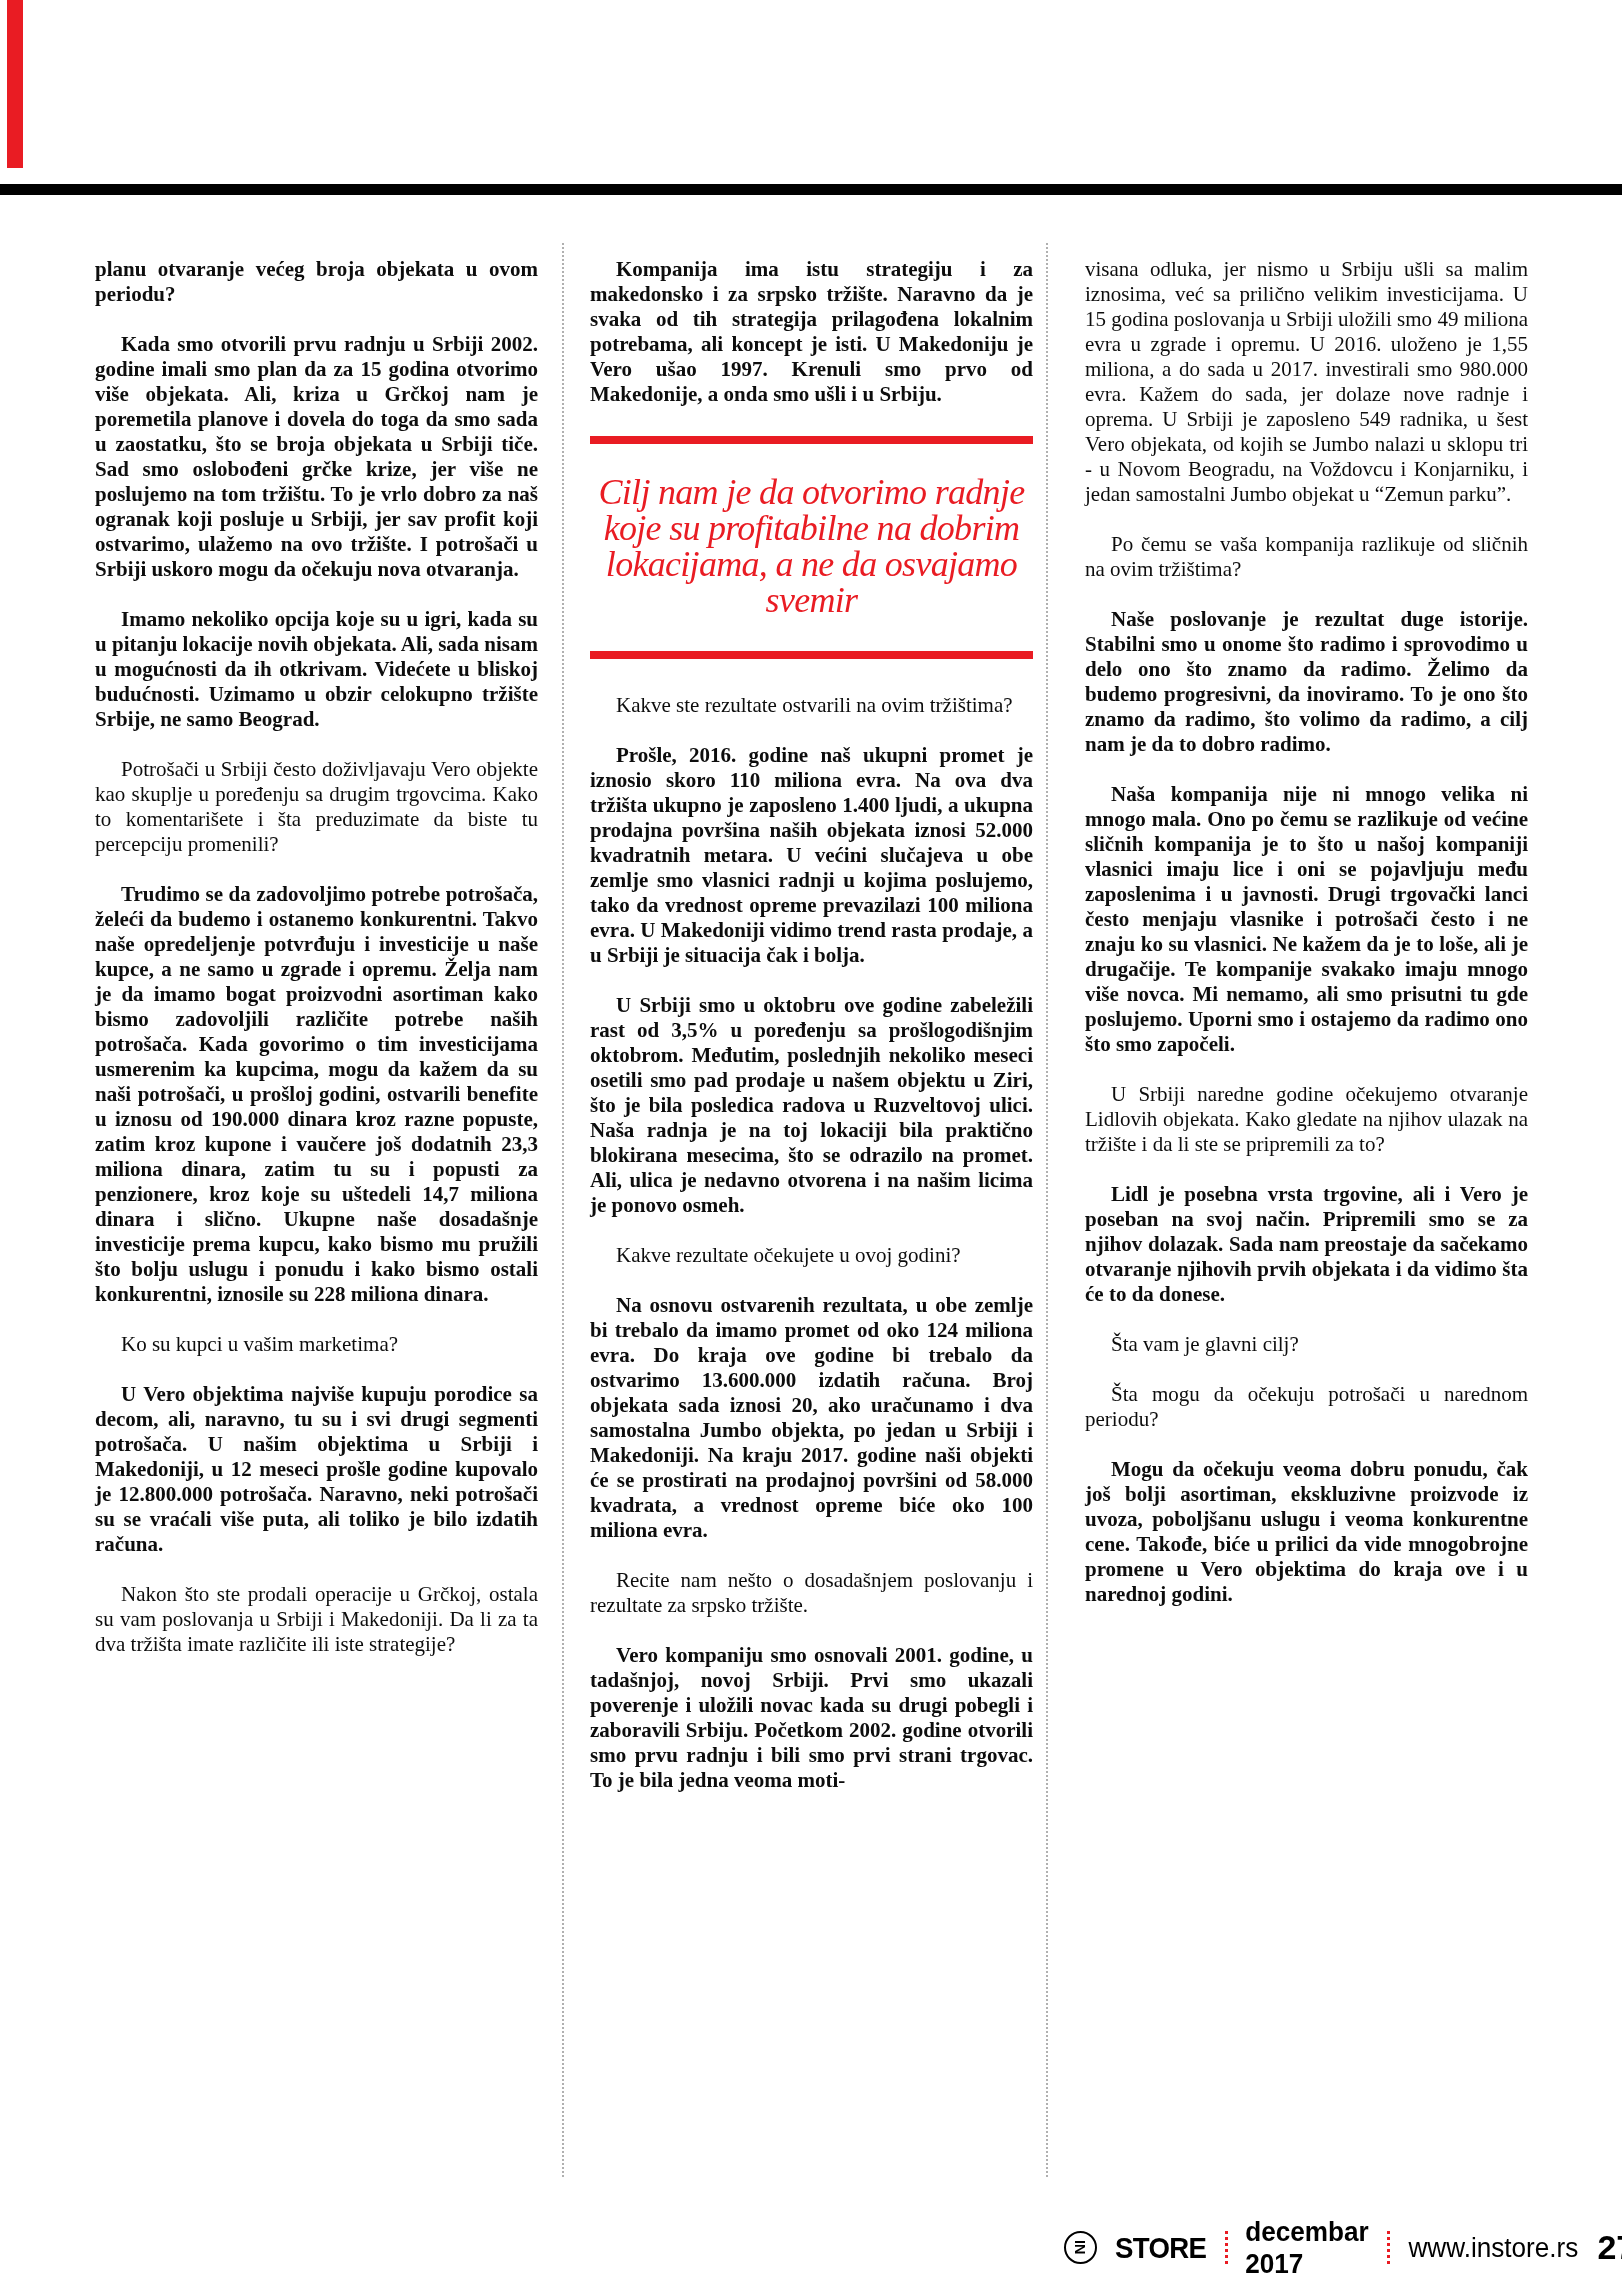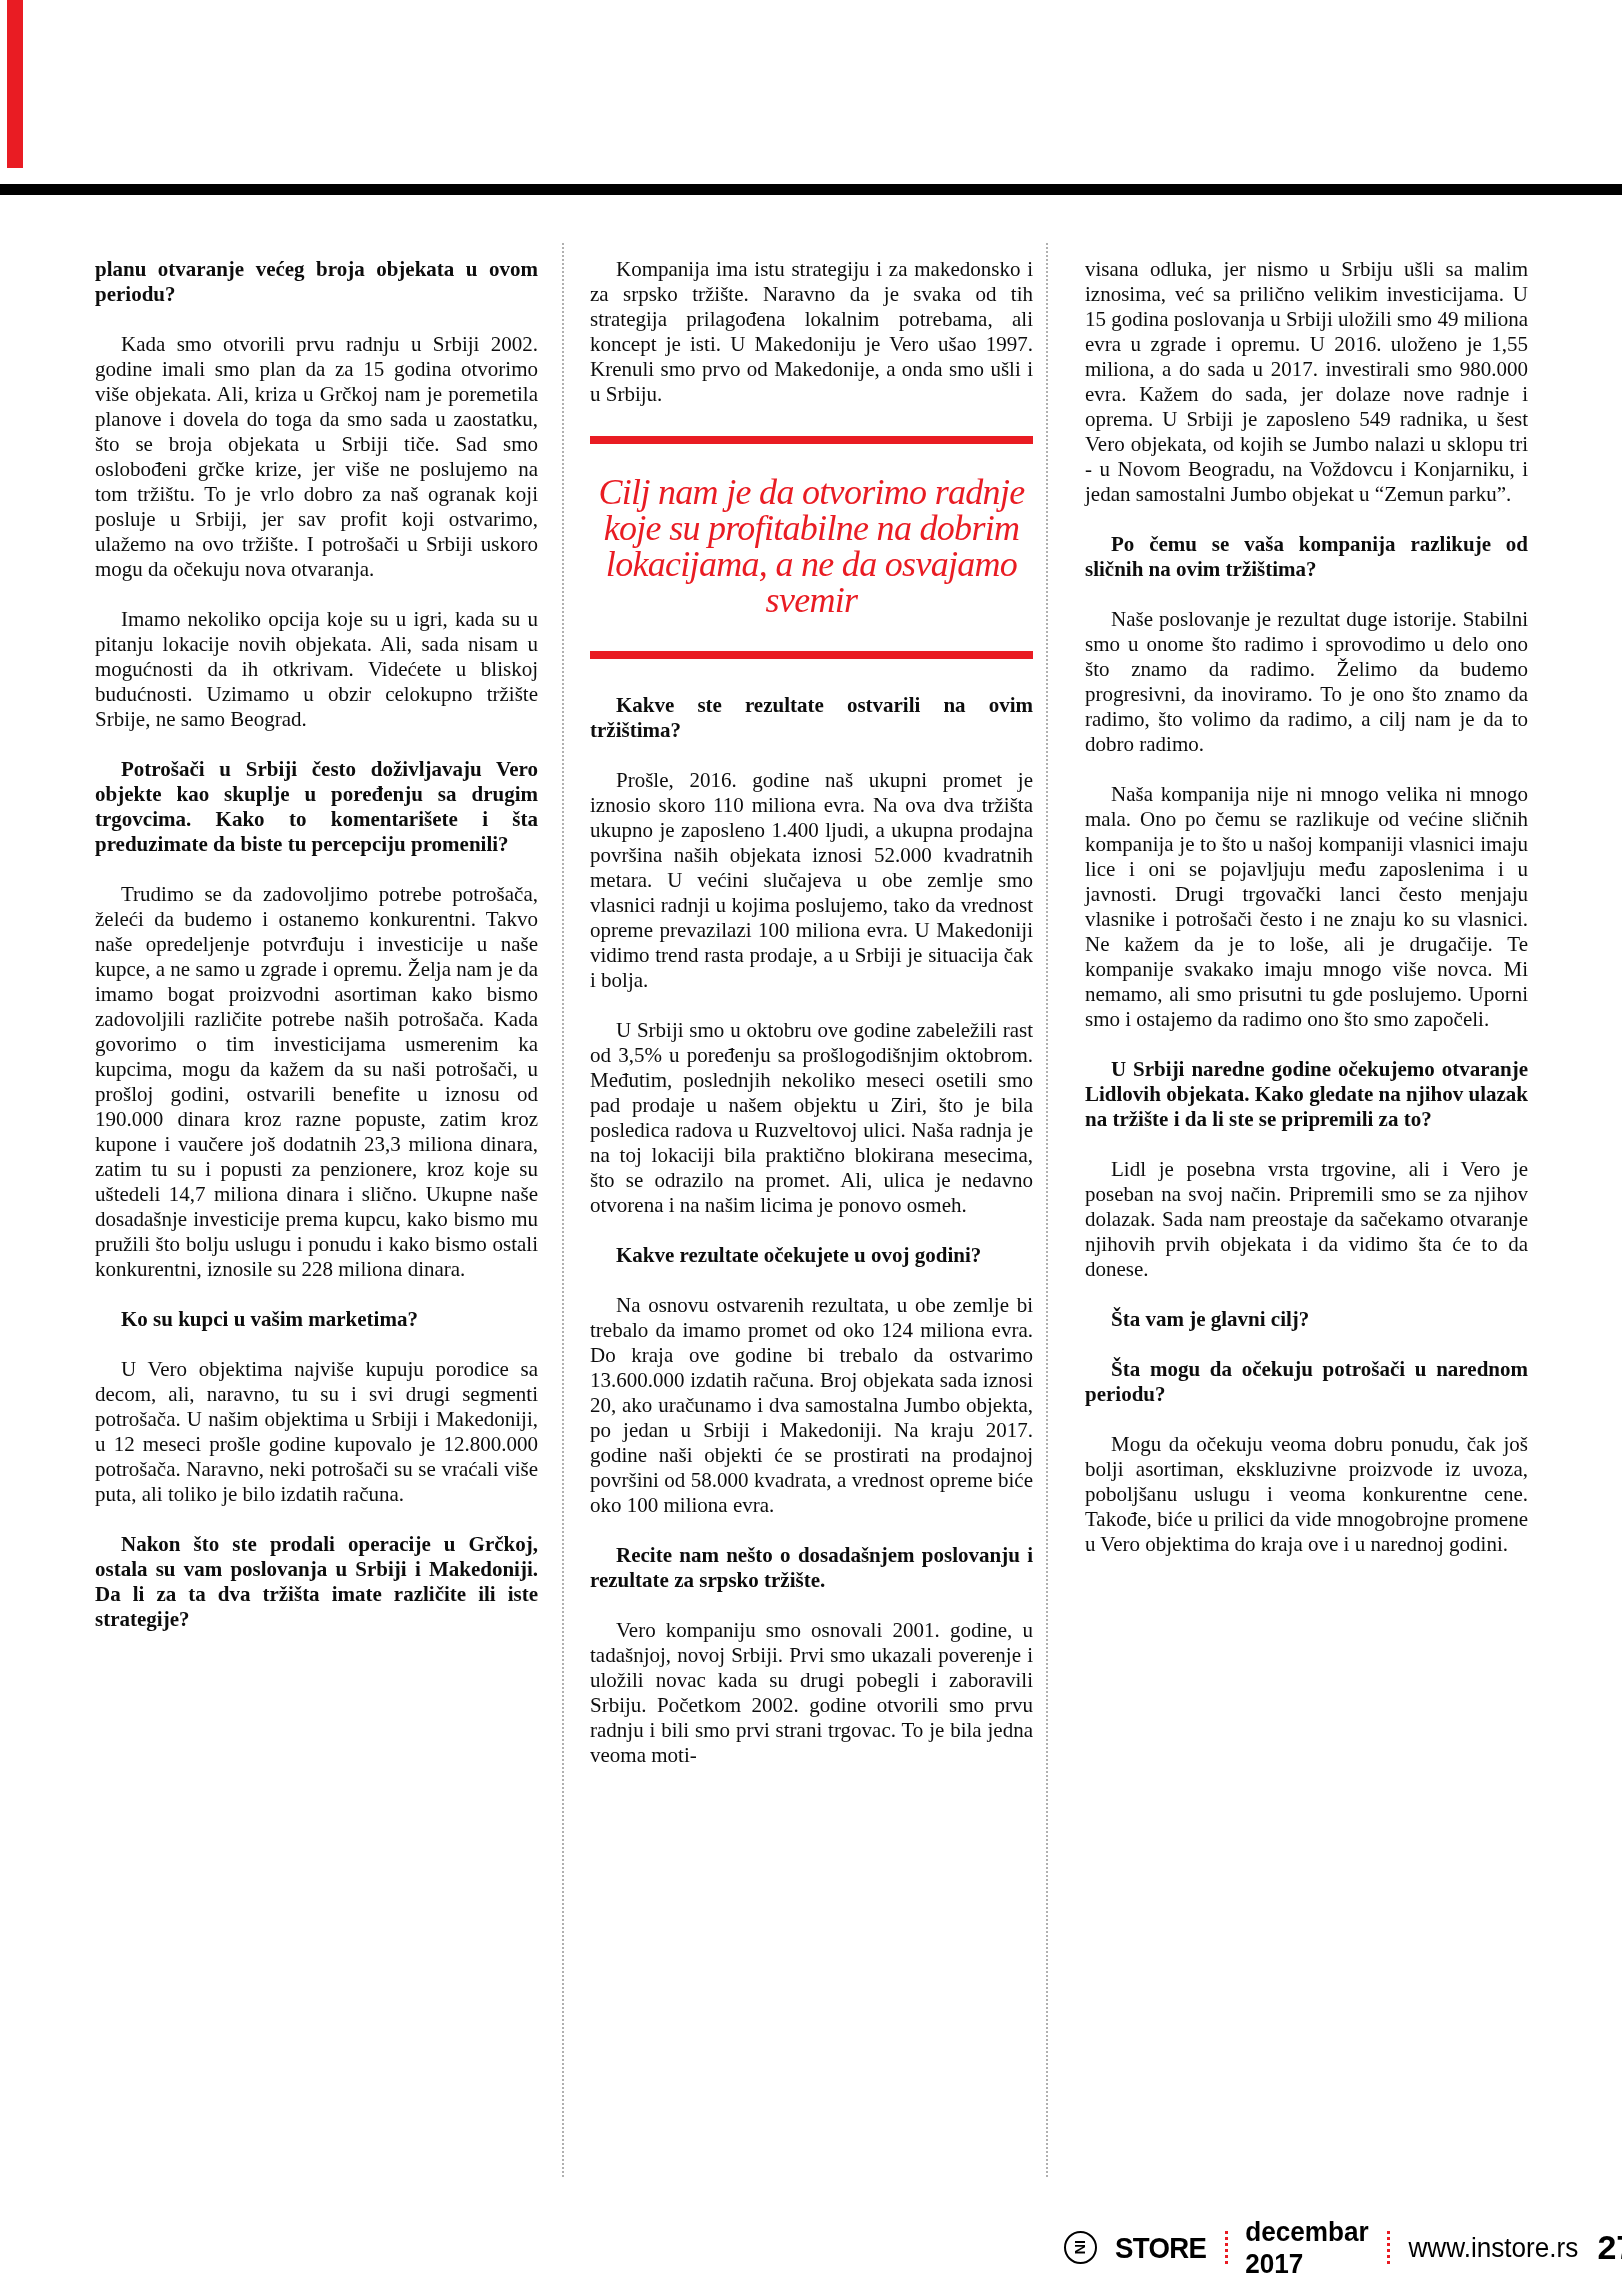--- a/index.html
+++ b/index.html
@@ -34,23 +34,23 @@
     position:absolute;left:95px;top:257px;width:1433px;
     display:flex;gap:52px;
   }
   .col{flex:0 0 443px;width:443px;}
   .blk{
     font-size:21px;line-height:25px;
     text-align:justify;
     margin:25px 0 0 0;
   }
   .blk:first-child{margin-top:0;}
-  .para{text-indent:26px;}
+  .para{text-indent:26px;font-weight:bold;}
   .para-cont{text-indent:0;}
-  .heading{font-weight:bold;text-indent:26px;}
+  .heading{font-weight:normal;text-indent:26px;}
   .heading-cont{font-weight:bold;text-indent:0;}
   .quote{
     margin:29px 0 34px 0;
     border-top:8.5px solid var(--red);
     border-bottom:8.5px solid var(--red);
     padding:30px 5.2px 33px 5.2px;
     text-align:center;text-indent:0;
     font-style:italic;
     font-size:36px;line-height:36px;
     letter-spacing:-0.7px;

